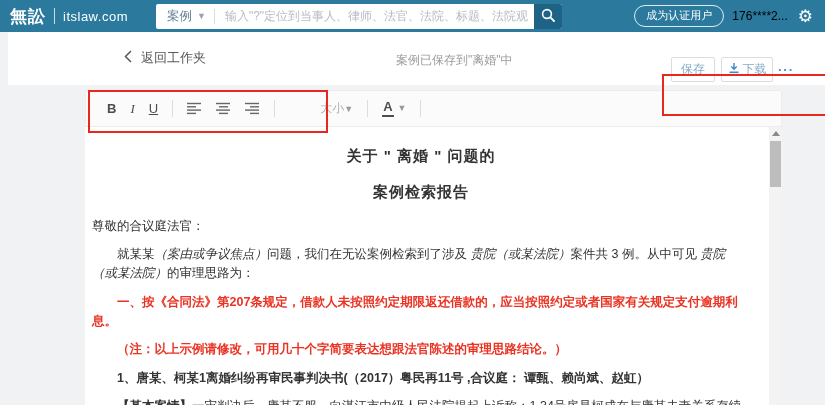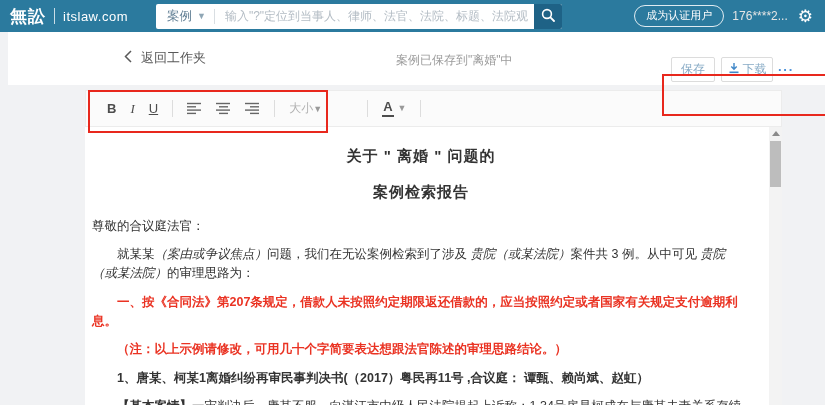--- a/index.html
+++ b/index.html
@@ -14,21 +14,21 @@
   .logo-domain { font-size:13px; letter-spacing:.5px; }
   .search-box { margin-left:28px; width:406px; height:25px; background:#fff; border-radius:2px; display:flex; align-items:center; overflow:hidden; }
   .search-cat { display:flex; align-items:center; padding:0 8px 0 11px; font-size:12.5px; color:#5e7c92; cursor:pointer; white-space:nowrap; }
   .search-cat .caret { font-size:9px; color:#8fa6b5; margin-left:5px; }
   .search-divider { width:1px; height:15px; background:#d9dee2; }
   .search-input { flex:1; height:100%; border:none; outline:none; padding:0 6px 0 10px; font-size:12px; color:#333; font-family:inherit; min-width:0; }
   .search-input::placeholder { color:#b3bcc4; }
   .search-btn { width:28px; height:25px; background:#1e6286; border:none; display:flex; align-items:center; justify-content:center; cursor:pointer; flex:0 0 auto; }
   .header-right { margin-left:auto; display:flex; align-items:center; padding-right:12px; }
   .verify-pill { border:1px solid rgba(255,255,255,.85); border-radius:11px; color:#fff; font-size:11px; padding:2px 11px 3px; background:transparent; cursor:pointer; white-space:nowrap; }
-  .username { color:#e5e5e5; font-size:12px; margin:0 10px 0 8px; white-space:nowrap; }
+  .username { color:#000000; font-size:12px; margin:0 10px 0 8px; white-space:nowrap; }
   .gear { color:#fff; font-size:17px; line-height:1; cursor:pointer; }
 
   
   .subheader { position:absolute; left:8px; top:32px; width:825px; height:53px; background:#fff; z-index:2; }
   .back-link { position:absolute; left:116px; top:17px; display:flex; align-items:center; color:#595959; font-size:13px; cursor:pointer; }
   .back-link svg { margin-right:9px; }
   .save-status { position:absolute; left:388px; top:20px; font-size:12px; color:#9b9b9b; }
   .btn { position:absolute; top:25px; height:25px; background:#fff; border:1px solid #dcdcdc; border-radius:2px; font-size:12px; color:#88abc6; display:flex; align-items:center; justify-content:center; cursor:pointer; font-family:inherit; }
   .btn-save { left:663px; width:44px; }
   .btn-download { left:713px; width:52px; }
@@ -40,21 +40,21 @@
   .anno-toolbar { left:2px; top:-1px; width:240px; height:43px; }
 
   
   .editor { position:absolute; left:85px; top:90px; width:697px; height:315px; }
   .toolbar { position:relative; height:37px; background:#fbfbfb; border:1px solid #ececec; display:flex; align-items:center; padding-left:14px; }
   .tb-item { color:#4d4d4d; font-size:13px; margin:0 7px; cursor:pointer; background:none; border:none; font-family:inherit; display:flex; align-items:center; }
   .tb-bold { font-weight:700; }
   .tb-italic { font-style:italic; font-family:"Liberation Serif",serif; }
   .tb-underline { text-decoration:underline; }
   .tb-sep { width:1px; height:17px; background:#ddd; margin:0 7px; }
-  .tb-size { color:#b2b2b2; font-size:12px; width:64px; justify-content:flex-start; }
+  .tb-size { color:#b2b2b2; font-size:12px; width:64px; justify-content:flex-end; }
   .tb-size .caret, .tb-color .caret { font-size:9px; color:#999; }
   .tb-color .a { font-weight:700; border-bottom:2px solid #4d4d4d; line-height:1.1; padding:0 1px; }
   .tb-color .caret { margin-left:4px; }
 
   .page { position:relative; height:278px; background:#fff; overflow:hidden; }
   .scrollbar { position:absolute; right:0; top:0; width:13px; height:278px; background:#f3f3f3; }
   .scroll-up { position:absolute; top:0; left:0; width:13px; height:13px; background:#f3f3f3; display:flex; align-items:center; justify-content:center; cursor:pointer; }
   .scroll-up .tri { width:0; height:0; border-left:4px solid transparent; border-right:4px solid transparent; border-bottom:5px solid #8a8a8a; }
   .scroll-thumb { position:absolute; top:14px; left:1px; width:11px; height:46px; background:#bdbdbd; cursor:pointer; }
 

